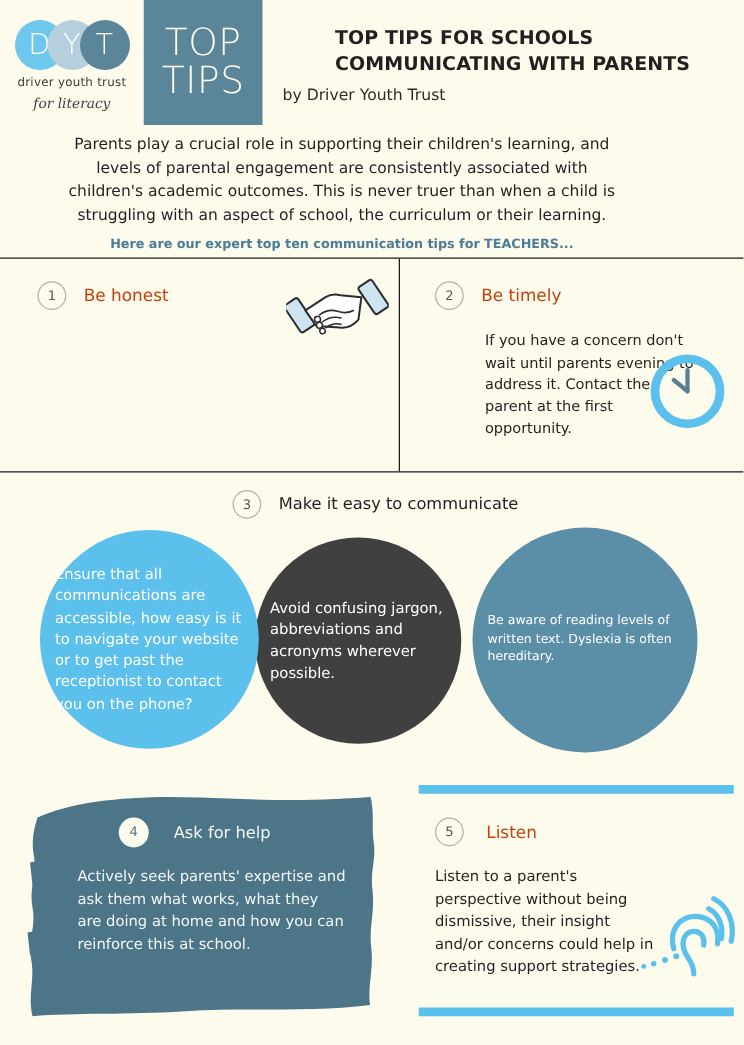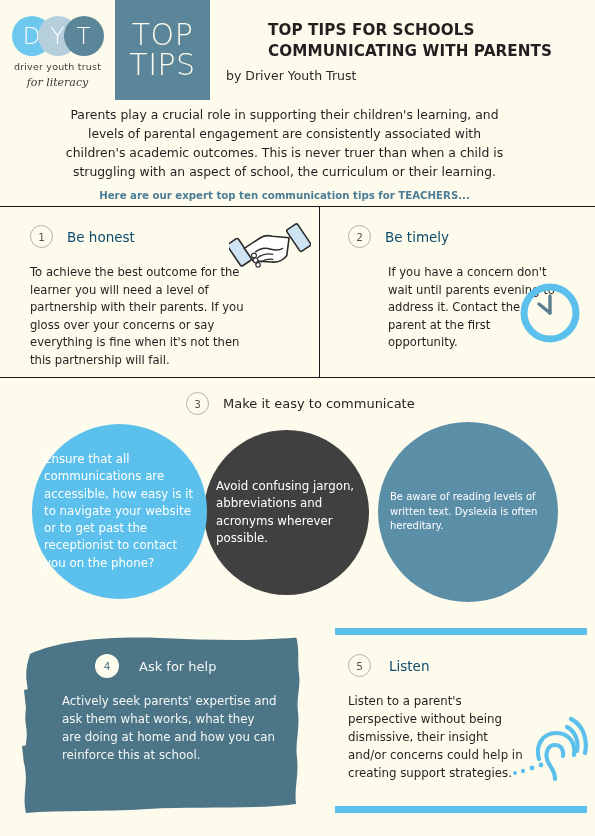--- a/index.html
+++ b/index.html
@@ -97,21 +97,21 @@
   }
   #title-sub {
     font-size: 12.5px;
     color: #2e2a28;
     margin-top: 6px;
   }
 
   
   #intro {
     position: absolute;
-    top: 100px; left: 15px;
+    top: 100px; left: 4px;
     width: 532px; height: 106px;
     padding: 6px 41px 0 48px;
     text-align: center;
   }
   #intro-text {
     font-size: 12.4px;
     line-height: 1.52;
     color: #231f20;
   }
   #intro-cta {
@@ -146,21 +146,21 @@
     border: 1px solid #b9b1a3;
     display: flex;
     align-items: center;
     justify-content: center;
     font-size: 10.5px;
     color: #5a5348;
     flex: 0 0 auto;
   }
   .tip-title {
     font-size: 13.5px;
-    color: #0c4a6e;
+    color: #c2410c;
   }
   .tip-body {
     font-size: 11.6px;
     line-height: 1.52;
     color: #231f20;
   }
 
   #tip1 {
     position: absolute;
     top: 207px; left: 0;
@@ -340,21 +340,20 @@
 
   <div class="hrule" style="top:206px"></div>
   <div class="hrule" style="top:377px"></div>
   <div class="vrule" style="top:207px;left:319px;height:170px"></div>
 
   <div id="tip1">
     <div class="tip-head">
       <div class="num-circle">1</div>
       <div class="tip-title">Be honest</div>
     </div>
-    <div class="tip-body">To achieve the best outcome for the learner you will need a level of partnership with their parents. If you gloss over your concerns or say everything is fine when it's not then this partnership will fail.</div>
 
     <svg id="handshake" viewBox="0 0 82 56">
       <g transform="rotate(-12 41 28)">
         <rect x="4" y="12" width="13" height="26" rx="2" fill="#cfe4f2" stroke="#2b2b2b" stroke-width="1.6" transform="rotate(-22 10 25)"></rect>
         <rect x="65" y="10" width="13" height="26" rx="2" fill="#cfe4f2" stroke="#2b2b2b" stroke-width="1.6" transform="rotate(-22 71 23)"></rect>
         <path d="M16 22 L34 15 Q40 13 46 16 L62 21 L56 38 Q48 44 40 41 L22 36 Z" fill="#ffffff" stroke="#2b2b2b" stroke-width="1.6" stroke-linejoin="round"></path>
         <path d="M26 28 Q34 24 41 28 Q48 32 54 30" fill="none" stroke="#2b2b2b" stroke-width="1.4"></path>
         <path d="M27 34 Q35 30 43 34" fill="none" stroke="#2b2b2b" stroke-width="1.2"></path>
         <path d="M29 39 Q36 36 42 39" fill="none" stroke="#2b2b2b" stroke-width="1.2"></path>
         <circle cx="24" cy="31" r="2.4" fill="#fff" stroke="#2b2b2b" stroke-width="1.2"></circle>

